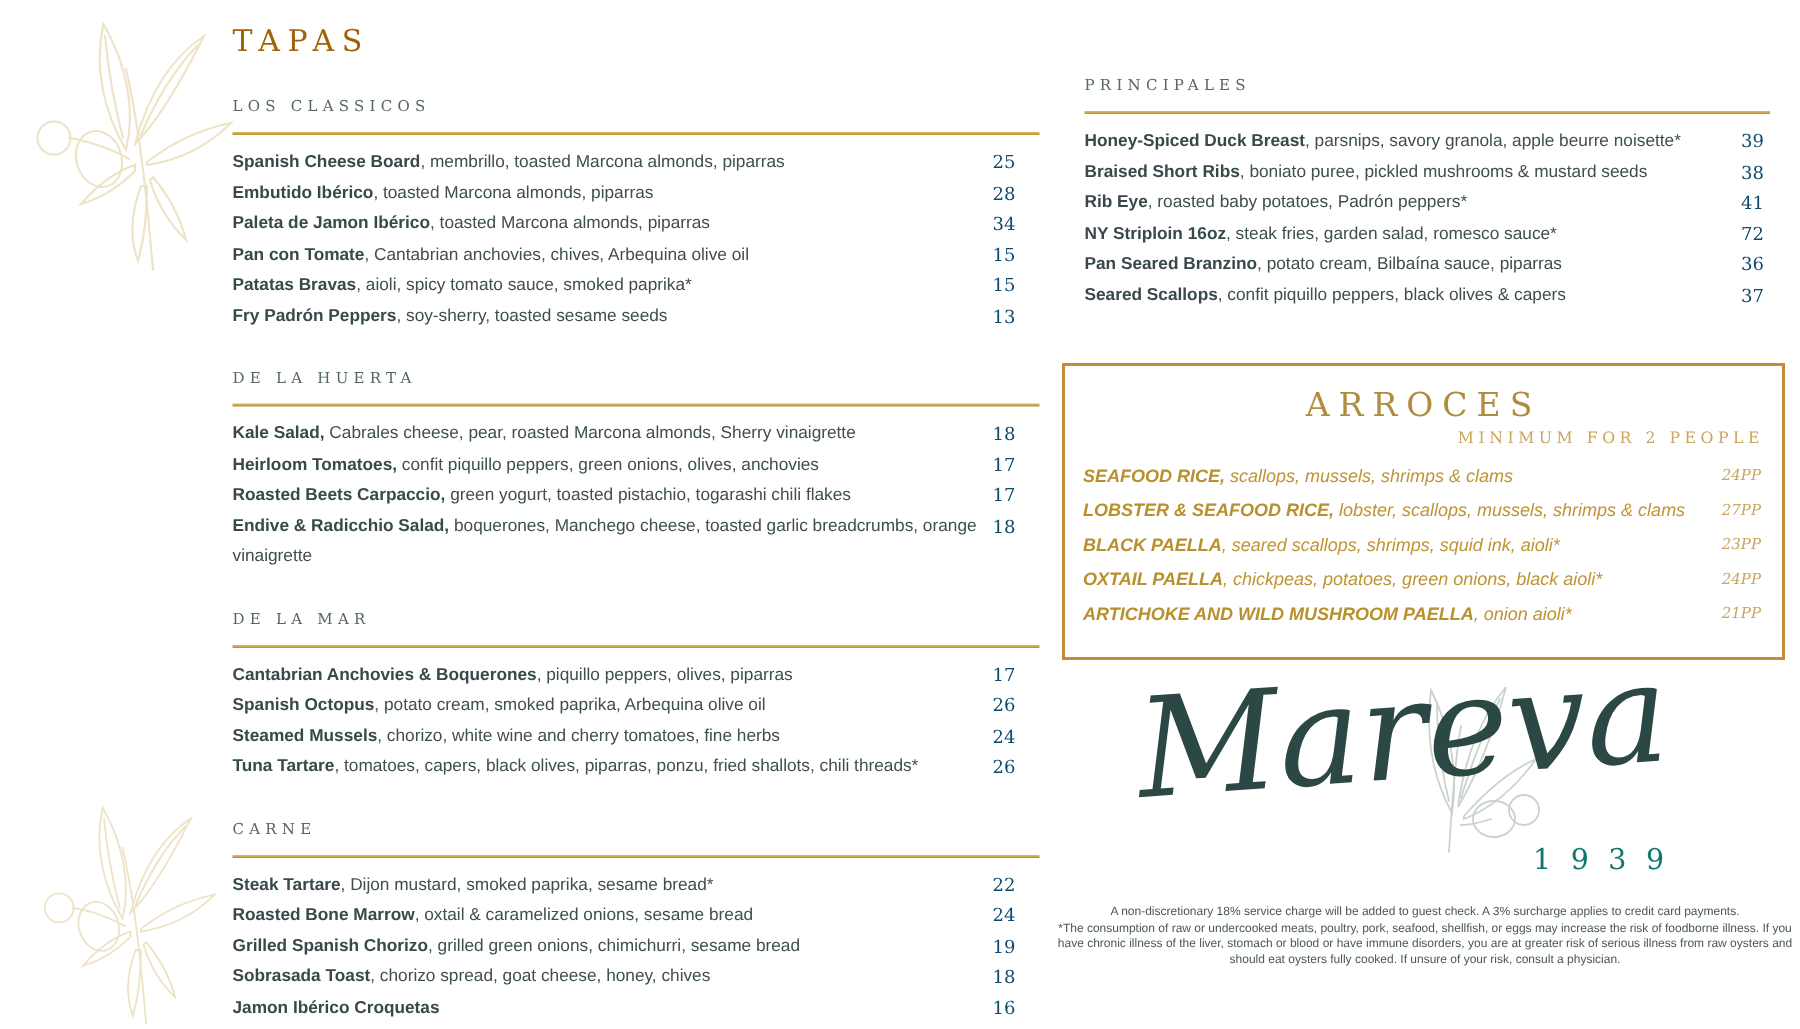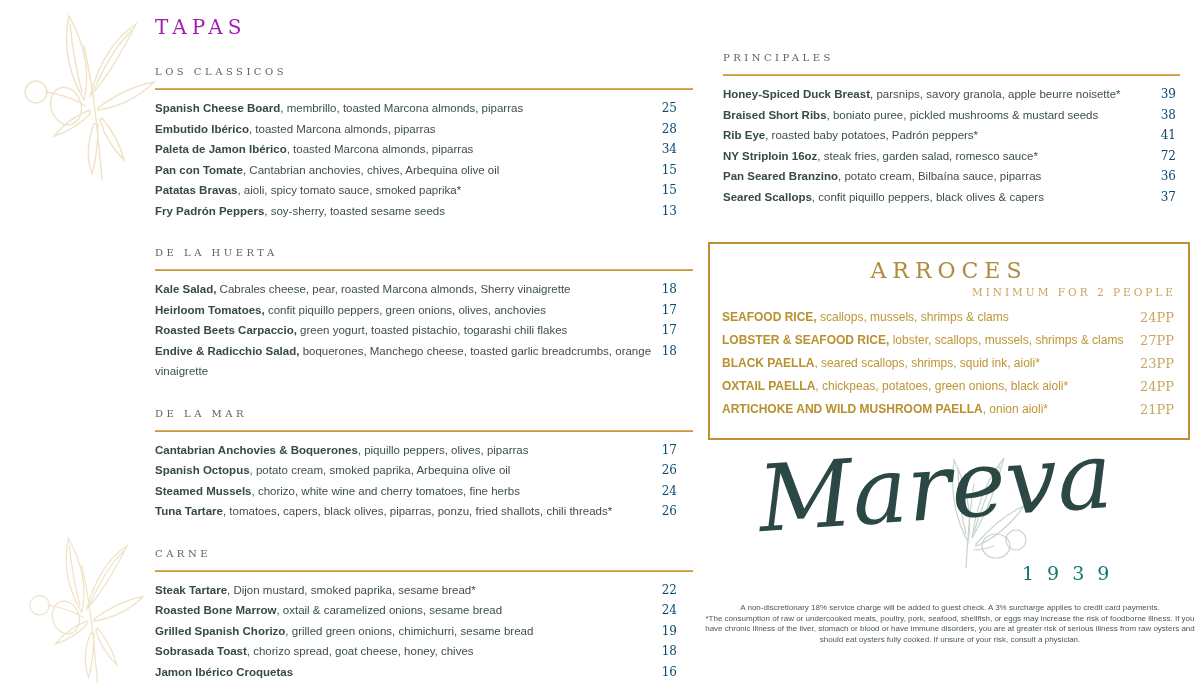--- a/index.html
+++ b/index.html
@@ -10,21 +10,21 @@
   
   .branch { position:absolute; pointer-events:none; }
   .branch-top { left:6px; top:4px; }
   .branch-bottom { left:4px; top:528px; }
 
   
   .col-left  { position:absolute; left:155px; top:14px; width:538px; }
   .col-right { position:absolute; left:723px; top:50px; width:457px; }
 
   .menu-title { font-family:"DejaVu Serif", serif; font-size:20px; letter-spacing:5px;
-                color:#a21caf; font-weight:400; line-height:26px; }
+                color:#a16207; font-weight:400; line-height:26px; }
 
   .section { margin-top:0; }
   .section + .section, .col-left .section:nth-of-type(n+2) { }
   .section-heading { font-family:"DejaVu Serif", serif; font-size:10px; letter-spacing:3.5px;
                      color:#566664; font-weight:400; line-height:16px; margin-top:24px; }
   .col-left .section:first-of-type .section-heading { margin-top:10px; }
   .col-right .section-heading { margin-top:0; }
   .rule { height:2px; margin-top:8px;
           background:linear-gradient(to bottom,#DDBA6C 0%,#BE8E2D 100%); }
   .items { margin-top:8px; }
@@ -37,24 +37,24 @@
              white-space:nowrap; margin-right:16px; }
   .col-right .item .p { margin-right:4px; }
 
   
   .arroces { position:absolute; left:708px; top:242px; width:482px; height:198px;
              border:2px solid #C28E35; padding:14px 12px 0 12px; background:#fff; }
   .arroces-title { font-family:"DejaVu Serif", serif; font-size:22px; letter-spacing:6px;
                    color:#B08C3E; text-align:center; font-weight:400; line-height:26px; }
   .arroces-sub { font-family:"DejaVu Serif", serif; font-size:10.5px; letter-spacing:3px;
                  color:#CBA45C; text-align:right; margin-top:2px; }
-  .arroces .items { margin-top:8px; }
+  .arroces .items { margin-top:8px;font-style:italic; }
   .arroces .item { font-size:12px; line-height:23px; color:#BE9434; }
   .arroces .item .t b { color:#B8902D; }
-  .arroces .item .p { color:#C9A55E; font-size:13px; margin-right:2px; }
+  .arroces .item .p { color:#C9A55E; font-size:10px; margin-right:2px; }
 
   
   .logo { position:absolute; left:700px; top:448px; width:500px; height:150px; }
   .logo-branch { position:absolute; left:208px; top:2px; }
   .logo-script { position:absolute; left:58px; top:-14px; font-family:"DejaVu Serif", serif;
                  font-style:italic; font-size:92px; color:#2C4845; transform:rotate(-4deg);
                  white-space:nowrap; }
   .logo-year { position:absolute; left:322px; top:114px; font-family:"DejaVu Serif", serif;
                font-size:19px; letter-spacing:13px; color:#0f766e; }
 

